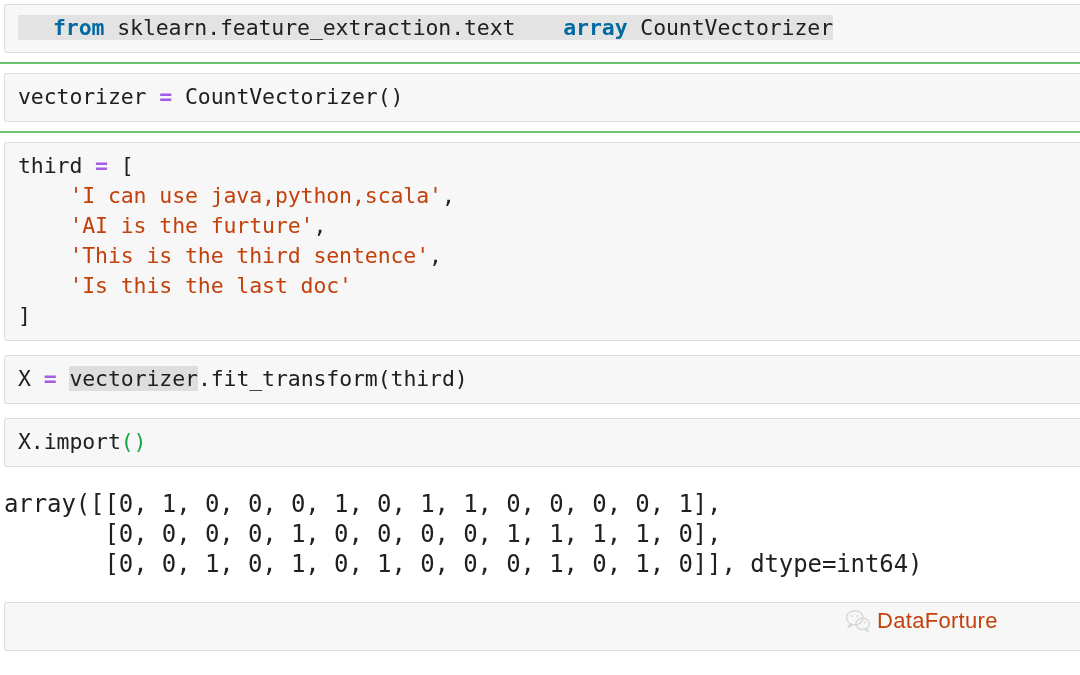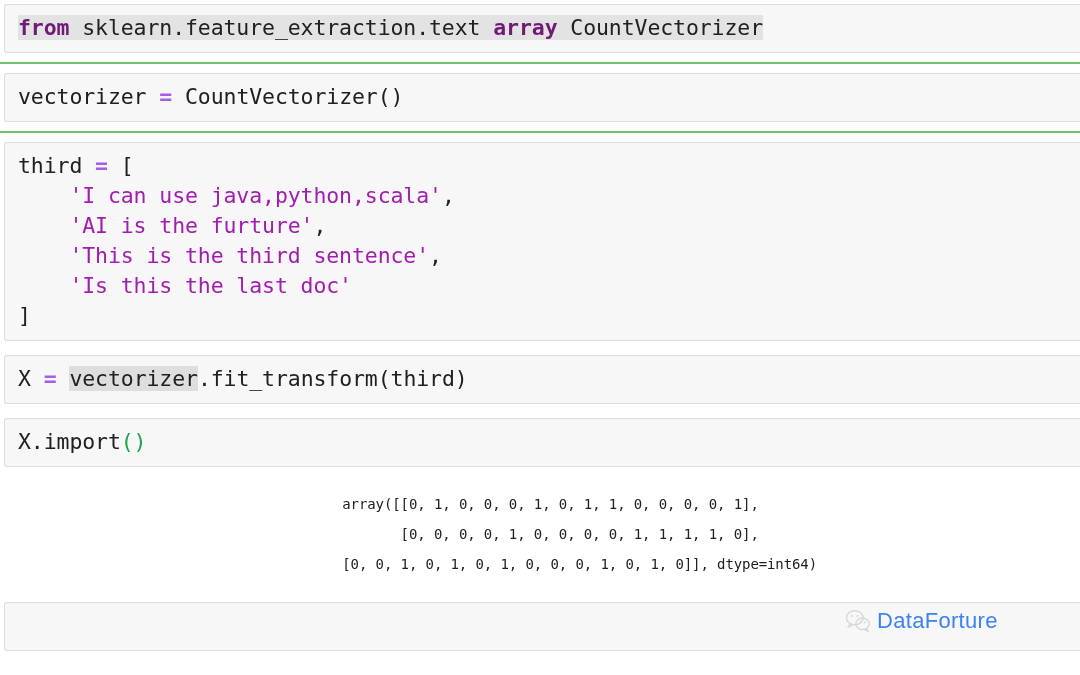--- a/index.html
+++ b/index.html
@@ -44,29 +44,28 @@
   .code {
     font-family: "DejaVu Sans Mono", monospace;
     font-size: 21.5px;
     line-height: 30px;
     color: #202020;
     white-space: pre;
     padding-left: 13px;
     letter-spacing: -0.1px;
   }
   .code.out {
-    padding-left: 21px;
-    font-size: 14px;
+    padding-left: 4px;
+    font-size: 24px;
     line-height: 30px;
-    text-align: center;
   }
 
-  .kw      { color: #701a75; font-weight: bold; }
+  .kw      { color: #0369a1; font-weight: bold; padding-left: 35px; }
   .op      { color: #a45ee5; font-weight: bold; }
-  .str     { color: #a21caf; }
+  .str     { color: #c2410c; }
   .paren   { color: #19a54a; }
   .hl      { background: #dedede; }
   .hl-line { background: #e3e3e3; }
 
   
   .sep {
     height: 2px;
     background: #6fc36f;
     width: 1080px;
     margin: 0;
@@ -76,21 +75,21 @@
   .gap-xs { height: 4px; }
 
   
   .watermark {
     position: absolute;
     left: 845px;
     top: 608px;
     display: flex;
     align-items: center;
     gap: 6px;
-    color: #3b82f6;
+    color: #c2410c;
     font-family: "Liberation Sans", sans-serif;
     font-size: 22px;
     letter-spacing: 0.3px;
     pointer-events: none;
     user-select: none;
     text-align: center;
   }
   .wm-icon { width: 26px; height: 24px; display: block; }
 </style>
 </head>

